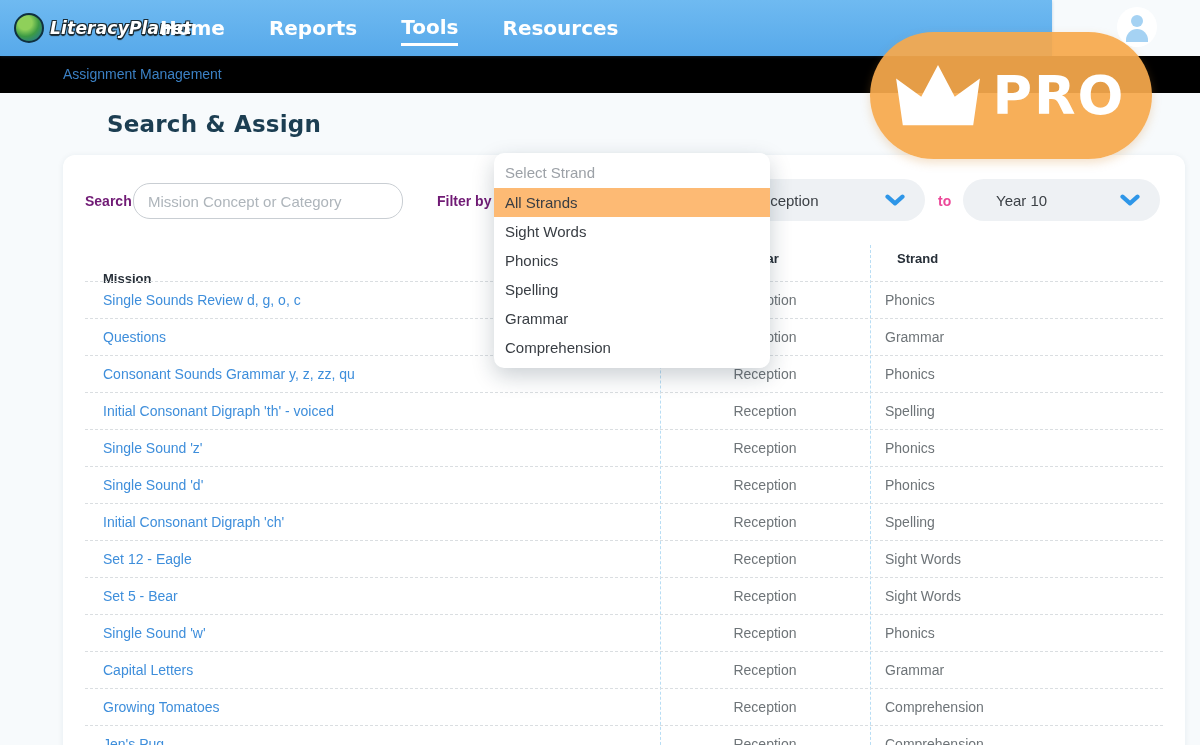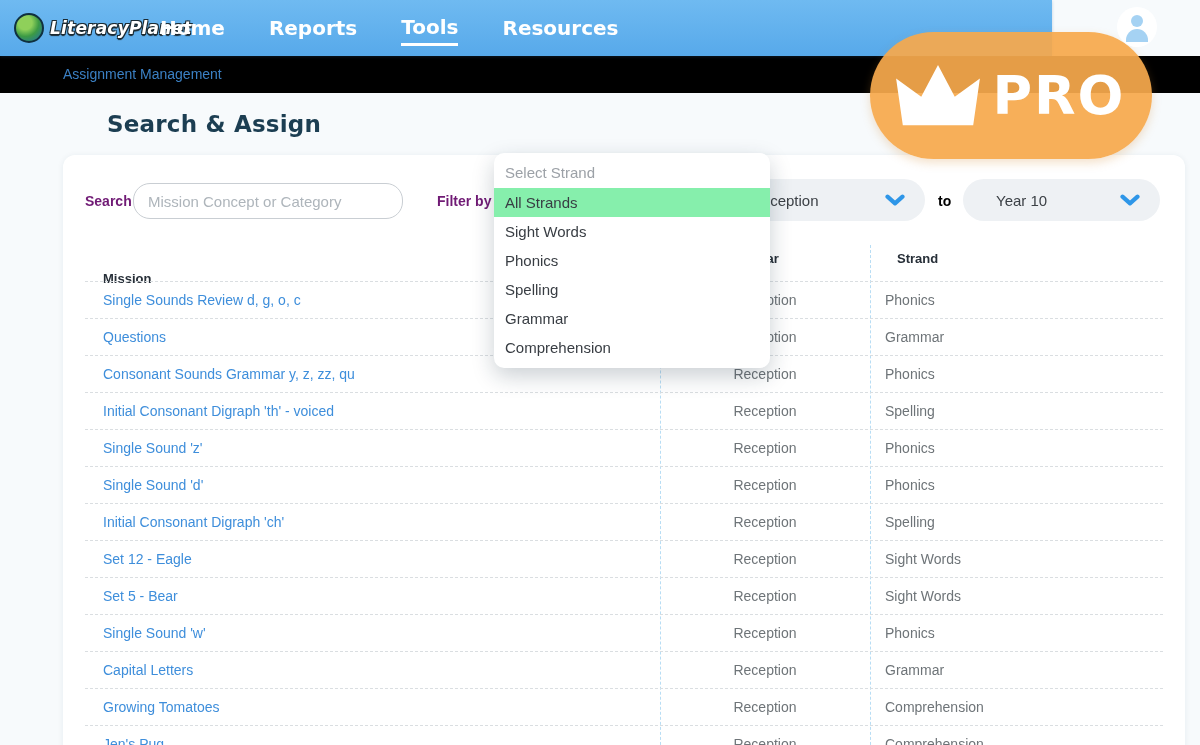--- a/index.html
+++ b/index.html
@@ -63,21 +63,21 @@
           border:1px solid #C9CED3; border-radius:17px; padding:0 14px; font-size:15px;
           color:#3C4146; outline:none; font-family:"Liberation Sans",sans-serif; }
   .search-input::placeholder { color:#AEB5BB; }
 
   .pill { position:absolute; top:24px; height:42px; border-radius:21px; background:#EEF1F4;
           display:flex; align-items:center; cursor:pointer; font-size:15px; color:#3C4146; }
   .pill-from { left:664px; width:198px; padding-left:24px; }
   .pill-to   { left:900px; width:197px; padding-left:33px; }
   .pill .chev { position:absolute; right:20px; top:15px; }
   .to-label { position:absolute; left:875px; top:26px; line-height:40px; font-size:14px;
-              font-weight:700; color:#000000; }
+              font-weight:700; color:#ec4899; }
 
   
   .thead { position:absolute; top:96px; left:22px; width:1078px; height:22px;
            font-size:13px; font-weight:700; color:#272F38; }
   .th-mission { position:absolute; left:18px;margin-top:20px; }
   .th-year    { position:absolute; left:575px; width:210px; text-align:center; }
   .th-strand  { position:absolute; left:812px; }
   .vline { position:absolute; top:90px; height:520px; width:0;
            border-left:1px dashed #B8DDF4; }
   .vline1 { left:597px; } .vline2 { left:807px; }
@@ -91,21 +91,21 @@
   .cell-strand { position:absolute; left:800px; top:0; line-height:37px; color:#6E7478; }
 
   
   .dropdown { position:absolute; left:494px; top:153px; width:276px; z-index:15;
               background:#fff; border-radius:10px; padding:4px 0 6px;
               box-shadow:0 8px 22px rgba(20,40,60,.22); }
   .dd-header { height:31px; line-height:31px; padding-left:11px; font-size:15px;
                color:#9CA1A7; }
   .dd-option { height:29px; line-height:29px; padding-left:11px; font-size:15px;
                color:#383D43; cursor:pointer; }
-  .dd-option.selected { background:#86efac; }
+  .dd-option.selected { background:#fdba74; }
 </style>
 </head>
 <body>
 
 <div class="topbar">
   <div class="logo">
     <span class="globe"></span>
     <span class="brand-text">LiteracyPlanet</span>
   </div>
   <div class="nav-items">

